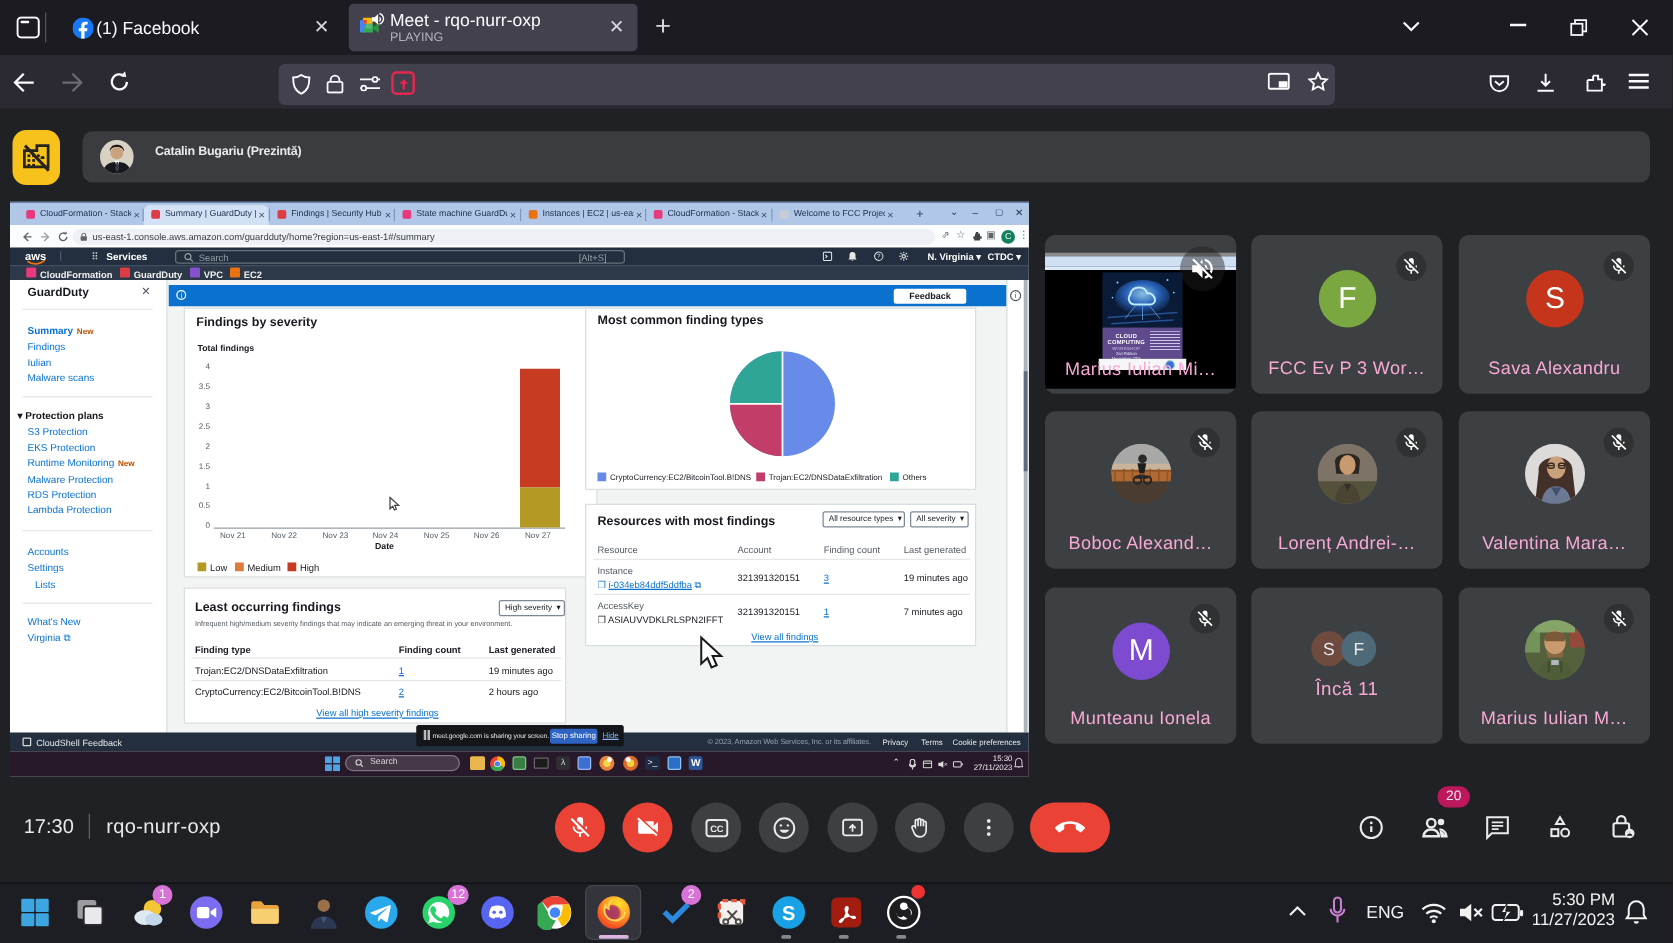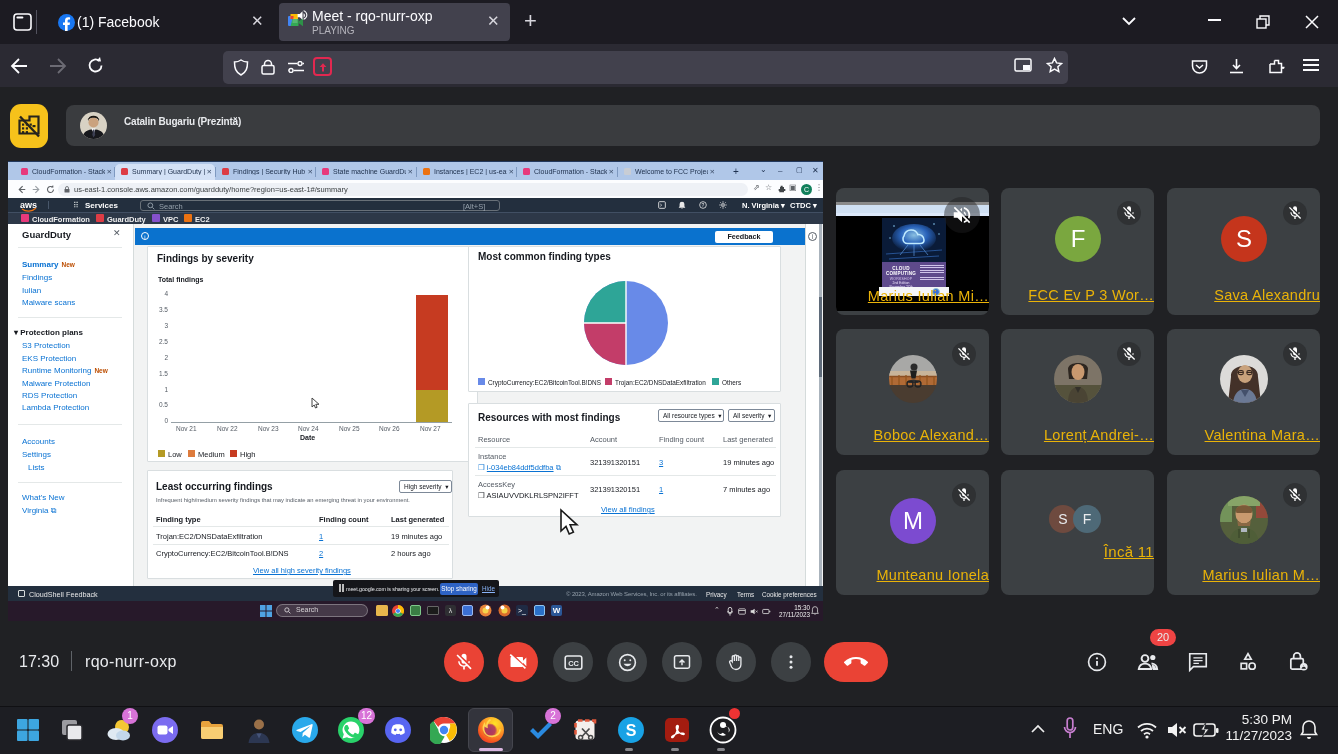--- a/index.html
+++ b/index.html
@@ -11,21 +11,21 @@
 
   
   #fxtabs { left:0; top:0; width:1338px; height:44px; background:#1c1b22; }
   #fxnav  { left:0; top:44px; width:1338px; height:43px; background:#2b2a33; }
   #urlbar { left:223px; top:51px; width:845px; height:33px; background:#42414d; border-radius:5px; }
   .fxtxt { color:#fbfbfe; font-size:14px; }
 
   
   #meet { left:0; top:87px; width:1338px; height:619px; background:#202124; }
   .tile { position:absolute; background:#3c4043; border-radius:8px; }
-  .tname { position:absolute; width:100%; text-align:right; color:#eab308; font-size:14.5px; letter-spacing:.3px;text-decoration:underline; }
+  .tname { position:absolute; width:100%; text-align:center; color:#f9a8d4; font-size:14.5px; letter-spacing:.3px; }
   .micoff { position:absolute; width:24px; height:24px; border-radius:50%; background:rgba(30,31,34,.45); display:flex; align-items:center; justify-content:center; }
   .avatar { position:absolute; border-radius:50%; display:flex; align-items:center; justify-content:center; color:#fff; }
 
   
   #win { left:8px; top:161px; width:815px; height:460px; background:#f2f3f3; }
 
   
   #taskbar { left:0; top:706px; width:1338px; height:48px; background:#1d1e23; border-top:1px solid #101013; }
   .tbi { position:absolute; top:716px; width:28px; height:28px; }
   .badge { position:absolute; min-width:16px; height:16px; border-radius:8px; background:#d873d8; color:#fff; font-size:10px; line-height:16px; text-align:center; padding:0 3px; }
@@ -766,21 +766,21 @@
       <svg width="24" height="24" viewBox="0 0 24 24" fill="#fff">
           <path d="M12 9c-1.6 0-3.15.25-4.6.72v3.1c0 .39-.23.74-.56.9-.98.49-1.87 1.12-2.66 1.85-.18.18-.43.29-.7.29-.28 0-.53-.11-.71-.29L.29 13.08c-.18-.17-.29-.42-.29-.7 0-.28.11-.53.29-.71C3.34 8.78 7.46 7 12 7s8.66 1.78 11.71 4.67c.18.18.29.43.29.71 0 .28-.11.53-.29.7l-2.48 2.49c-.18.18-.43.29-.71.29-.27 0-.52-.11-.7-.28-.79-.74-1.69-1.36-2.67-1.85-.33-.16-.56-.5-.56-.9v-3.1C15.15 9.25 13.6 9 12 9z"></path>
         </svg>
     </div>
 
     <svg class="abs" style="left:1086px;top:651px" width="22" height="22" viewBox="0 0 24 24" fill="none" stroke="#e8eaed" stroke-width="1.8">
         <circle cx="12" cy="12" r="9.2"></circle>
         <path d="M12 11v5" stroke-width="2"></path>
         <circle cx="12" cy="8" r="1.2" fill="#e8eaed" stroke="none"></circle>
       </svg>
-    <div class="abs" style="left:1150px;top:629px;width:26px;height:17px;background:#ef4444;border-radius:9px;color:#e8eaed;font-size:11px;text-align:center;line-height:17px">20</div>
+    <div class="abs" style="left:1150px;top:629px;width:26px;height:17px;background:#be185d;border-radius:9px;color:#e8eaed;font-size:11px;text-align:center;line-height:17px">20</div>
     <svg class="abs" style="left:1136px;top:651px" width="24" height="22" viewBox="0 0 24 22" fill="#e8eaed">
         <circle cx="9" cy="7.5" r="3.4" fill="none" stroke="#e8eaed" stroke-width="1.9"></circle>
         <path d="M2.8 18c.5-3.6 3.1-5.4 6.2-5.4 3.1 0 5.7 1.8 6.2 5.4z" fill="none" stroke="#e8eaed" stroke-width="1.9"></path>
         <circle cx="16.8" cy="6.5" r="2.6"></circle>
         <path d="M15.5 12.4c3.3.4 5.3 2.2 5.7 5.6h-4.4" fill="none" stroke="#e8eaed" stroke-width="1.8"></path>
         <path d="M15.8 13.2a7 7 0 0 1 4.6 4.8h-4z"></path>
       </svg>
     <svg class="abs" style="left:1187px;top:651px" width="22" height="22" viewBox="0 0 24 24" fill="none" stroke="#e8eaed" stroke-width="1.8">
         <path d="M3 3h18v14H7l-4 4z"></path>
         <path d="M7 7.5h10M7 10.5h10M7 13.5h6" stroke-width="1.5"></path>

